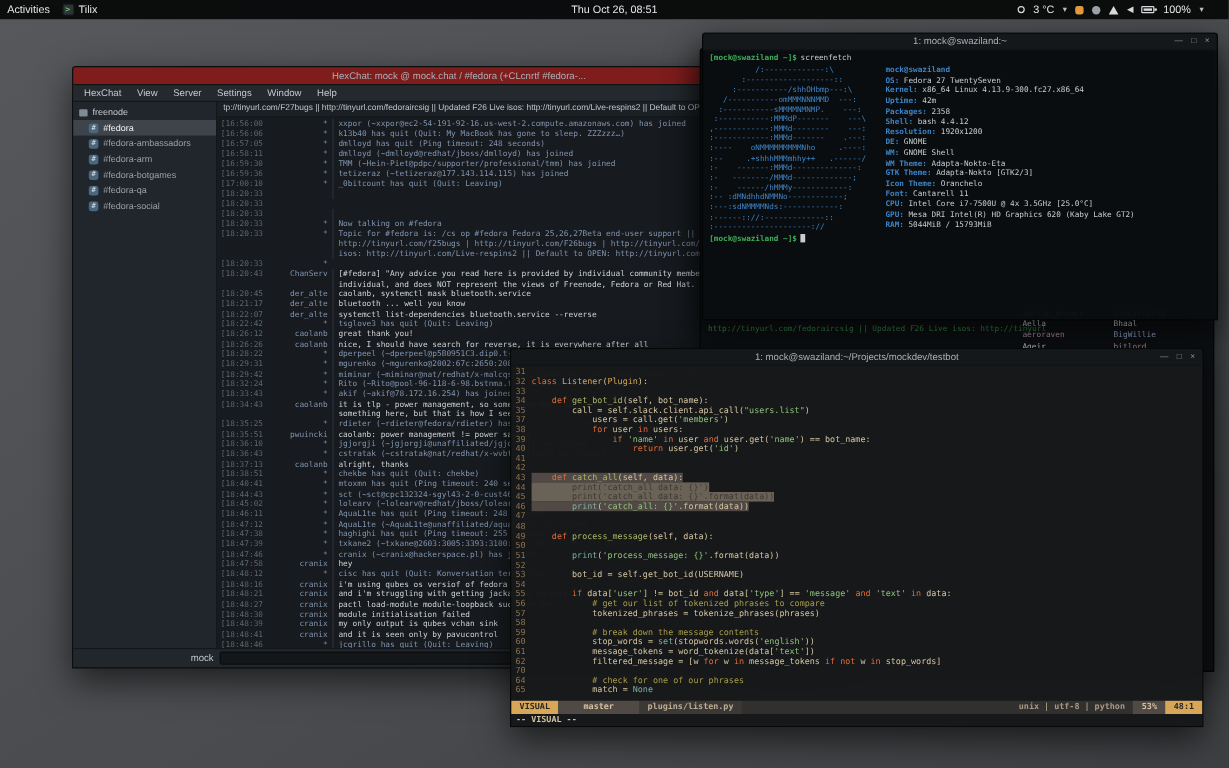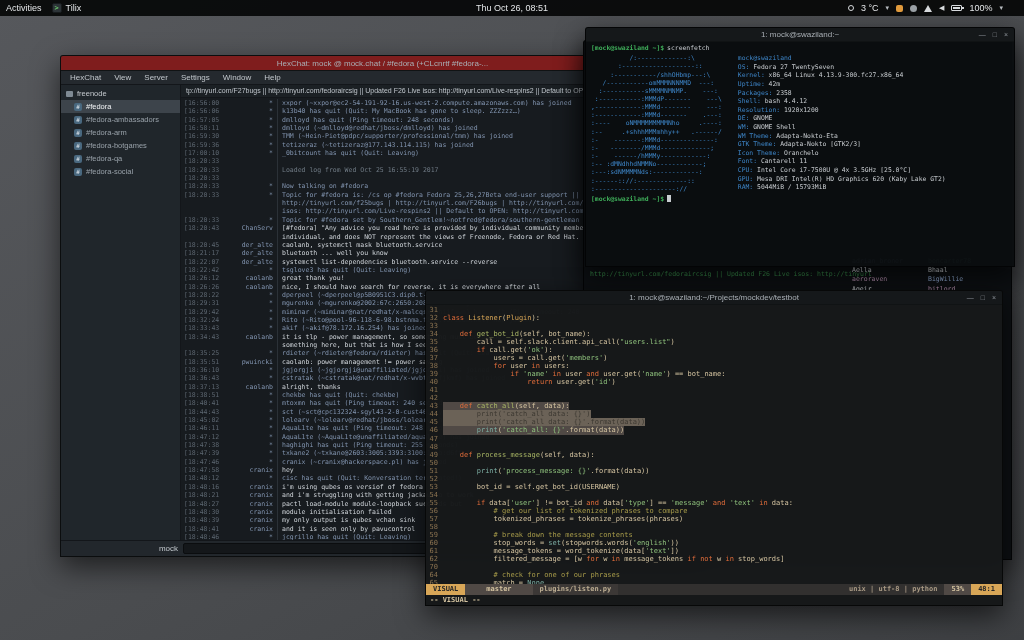--- a/index.html
+++ b/index.html
@@ -73,21 +73,21 @@
   #term1{left:585px;top:27px;width:430px;height:240px;background:rgba(10,13,15,.97);z-index:3;
     display:flex;flex-direction:column}
   #term1 .titlebar{height:14px;background:#15181a}
   #term1 .content{padding:2px 5px;font:6.4px/8.2px "DejaVu Sans Mono",monospace;color:#c8ccd0;flex:1;overflow:hidden}
   .prompt{color:#3fae5a;font-weight:bold;margin-right:3px}
   .cursor{display:inline-block;width:4px;height:7px;background:#c8ccd0;vertical-align:-1px}
   .sf-row{display:flex;margin-top:2px;margin-bottom:2px}
   .sf-art{color:#3d84c6;font:6.4px/8.15px "DejaVu Sans Mono",monospace;white-space:pre;flex:none}
   .sf-info{margin-left:16px;min-width:0}
   .sf-line{line-height:8.6px;white-space:nowrap;overflow:hidden}
-  .sf-line .lbl{color:#3d84c6;font-weight:normal}
+  .sf-line .lbl{color:#3d84c6;font-weight:bold}
   .sf-line .val{color:#c8ccd0}
 
   
   #vim{left:425px;top:290px;width:578px;height:316px;background:rgba(22,24,25,.98);z-index:4;
     display:flex;flex-direction:column}
   #vim .titlebar{height:14px;background:#15181a}
   .vim-code{flex:1;overflow:hidden;padding-top:1px;font:7px/8.03px "DejaVu Sans Mono",monospace}
   .code-line{display:flex;white-space:pre}
   .lnum{width:17px;flex:none;text-align:right;padding-right:5px;color:#8a7250}
   .ltext{white-space:pre}
@@ -224,21 +224,20 @@
                 <span class="msg m-ev">_0bitcount has quit (Quit: Leaving)</span>
               </div>
               <div class="chat-line">
                 <span class="time">[18:20:33]</span>
                 <span class="nick "></span>
                 <span class="msg "></span>
               </div>
               <div class="chat-line">
                 <span class="time">[18:20:33]</span>
                 <span class="nick "></span>
-                <span class="msg m-log">Loaded log from Wed Oct 25 16:55:19 2017</span>
               </div>
               <div class="chat-line">
                 <span class="time">[18:20:33]</span>
                 <span class="nick "></span>
                 <span class="msg "></span>
               </div>
               <div class="chat-line">
                 <span class="time">[18:20:33]</span>
                 <span class="nick m-ev">*</span>
                 <span class="msg m-ev">Now talking on #fedora</span>
@@ -254,21 +253,20 @@
                 <span class="msg m-ev">http://tinyurl.com/f25bugs | http://tinyurl.com/F26bugs | http://tinyurl.com/F27bugs || F27 Live</span>
               </div>
               <div class="chat-line">
                 <span class="time"></span>
                 <span class="nick "></span>
                 <span class="msg m-ev">isos: http://tinyurl.com/Live-respins2 || Default to OPEN: http://tinyurl.com/WhatsOPEN</span>
               </div>
               <div class="chat-line">
                 <span class="time">[18:20:33]</span>
                 <span class="nick m-ev">*</span>
-                <span class="msg m-ev">Topic for #fedora set by Southern_Gentlem!~notfred@fedora/southern-gentleman</span>
               </div>
               <div class="chat-line">
                 <span class="time">[18:20:43]</span>
                 <span class="nick n-green">ChanServ</span>
                 <span class="msg ">[#fedora] "Any advice you read here is provided by individual community members, as an</span>
               </div>
               <div class="chat-line">
                 <span class="time"></span>
                 <span class="nick "></span>
                 <span class="msg ">individual, and does NOT represent the views of Freenode, Fedora or Red Hat. This channel</span>
@@ -545,21 +543,20 @@
         <span>□</span>
         <span>×</span>
       </span>
     </div>
     <div class="vim-code">
         <div class="code-line"><span class="lnum">31</span><span class="ltext"> </span></div>
         <div class="code-line"><span class="lnum">32</span><span class="ltext"><span class="t-k">class </span><span class="t-d">Listener</span><span class="t-n">(</span><span class="t-d">Plugin</span><span class="t-n">):</span></span></div>
         <div class="code-line"><span class="lnum">33</span><span class="ltext"> </span></div>
         <div class="code-line"><span class="lnum">34</span><span class="ltext"><span class="t-n">    </span><span class="t-k">def </span><span class="t-f">get_bot_id</span><span class="t-n">(self, bot_name):</span></span></div>
         <div class="code-line"><span class="lnum">35</span><span class="ltext"><span class="t-n">        call = self.slack.client.api_call(</span><span class="t-s">"users.list"</span><span class="t-n">)</span></span></div>
-        <div class="code-line"><span class="lnum">36</span><span class="ltext"><span class="t-n">        </span><span class="t-k">if</span><span class="t-n"> call.get(</span><span class="t-s">'ok'</span><span class="t-n">):</span></span></div>
         <div class="code-line"><span class="lnum">37</span><span class="ltext"><span class="t-n">            users = call.get(</span><span class="t-s">'members'</span><span class="t-n">)</span></span></div>
         <div class="code-line"><span class="lnum">38</span><span class="ltext"><span class="t-n">            </span><span class="t-k">for</span><span class="t-n"> user </span><span class="t-k">in</span><span class="t-n"> users:</span></span></div>
         <div class="code-line"><span class="lnum">39</span><span class="ltext"><span class="t-n">                </span><span class="t-k">if</span><span class="t-n"> </span><span class="t-s">'name'</span><span class="t-n"> </span><span class="t-k">in</span><span class="t-n"> user </span><span class="t-k">and</span><span class="t-n"> user.get(</span><span class="t-s">'name'</span><span class="t-n">) == bot_name:</span></span></div>
         <div class="code-line"><span class="lnum">40</span><span class="ltext"><span class="t-n">                    </span><span class="t-k">return</span><span class="t-n"> user.get(</span><span class="t-s">'id'</span><span class="t-n">)</span></span></div>
         <div class="code-line"><span class="lnum">41</span><span class="ltext"> </span></div>
         <div class="code-line"><span class="lnum">42</span><span class="ltext"> </span></div>
         <div class="code-line sel"><span class="lnum">43</span><span class="ltext seltext"><span class="t-n">    </span><span class="t-k">def </span><span class="t-f">catch_all</span><span class="t-n">(self, data):</span></span></div>
         <div class="code-line selstrong"><span class="lnum">44</span><span class="ltext seltext"><span class="t-n">        print('catch_all data: {}')</span></span></div>
         <div class="code-line selstrong"><span class="lnum">45</span><span class="ltext seltext"><span class="t-n">        print('catch_all data: {}'.format(data))</span></span></div>
         <div class="code-line sel"><span class="lnum">46</span><span class="ltext seltext"><span class="t-n">        </span><span class="t-b">print</span><span class="t-n">(</span><span class="t-s">'catch_all: {}'</span><span class="t-n">.format(data))</span></span></div>

